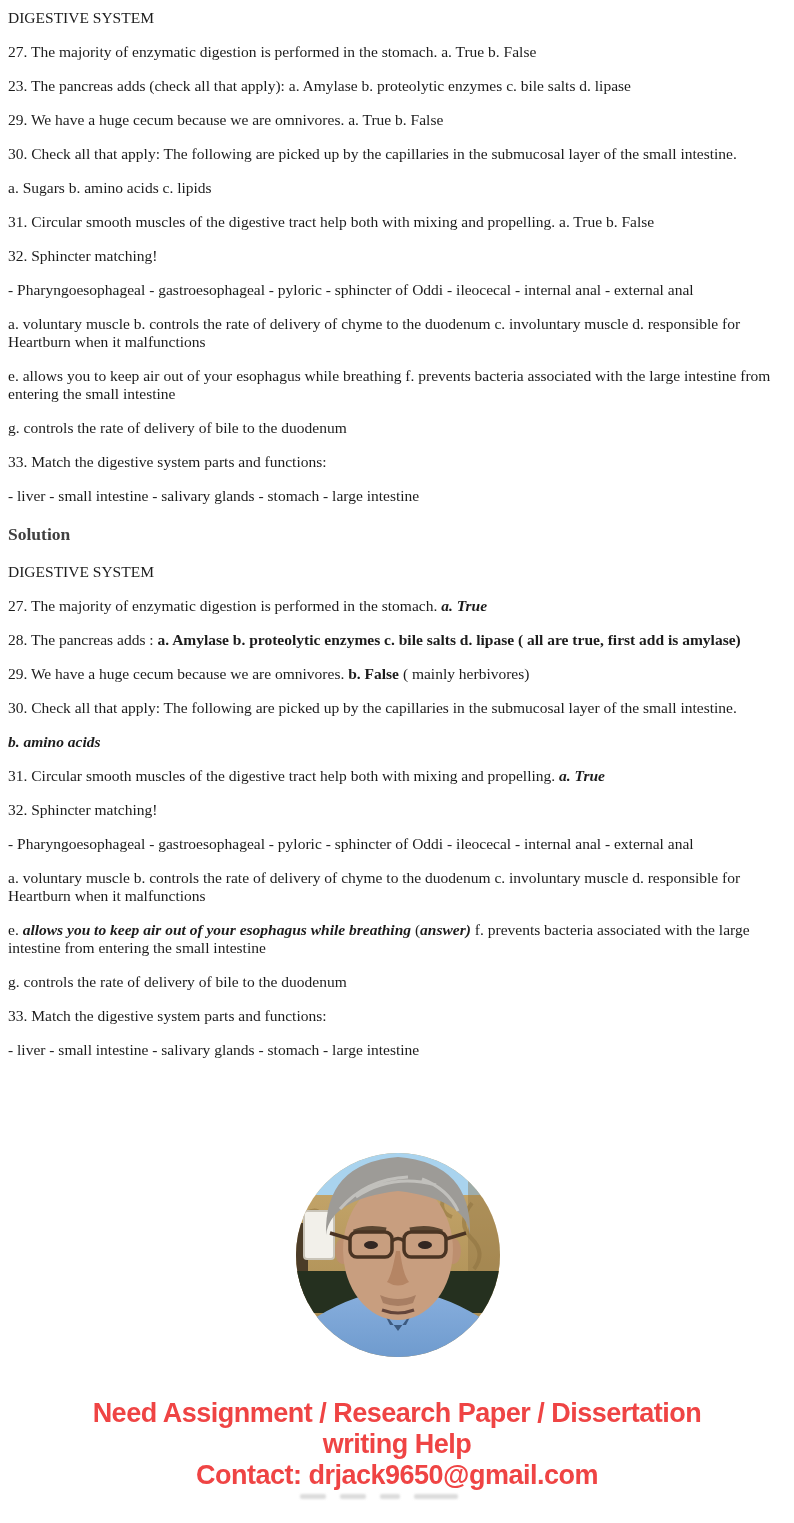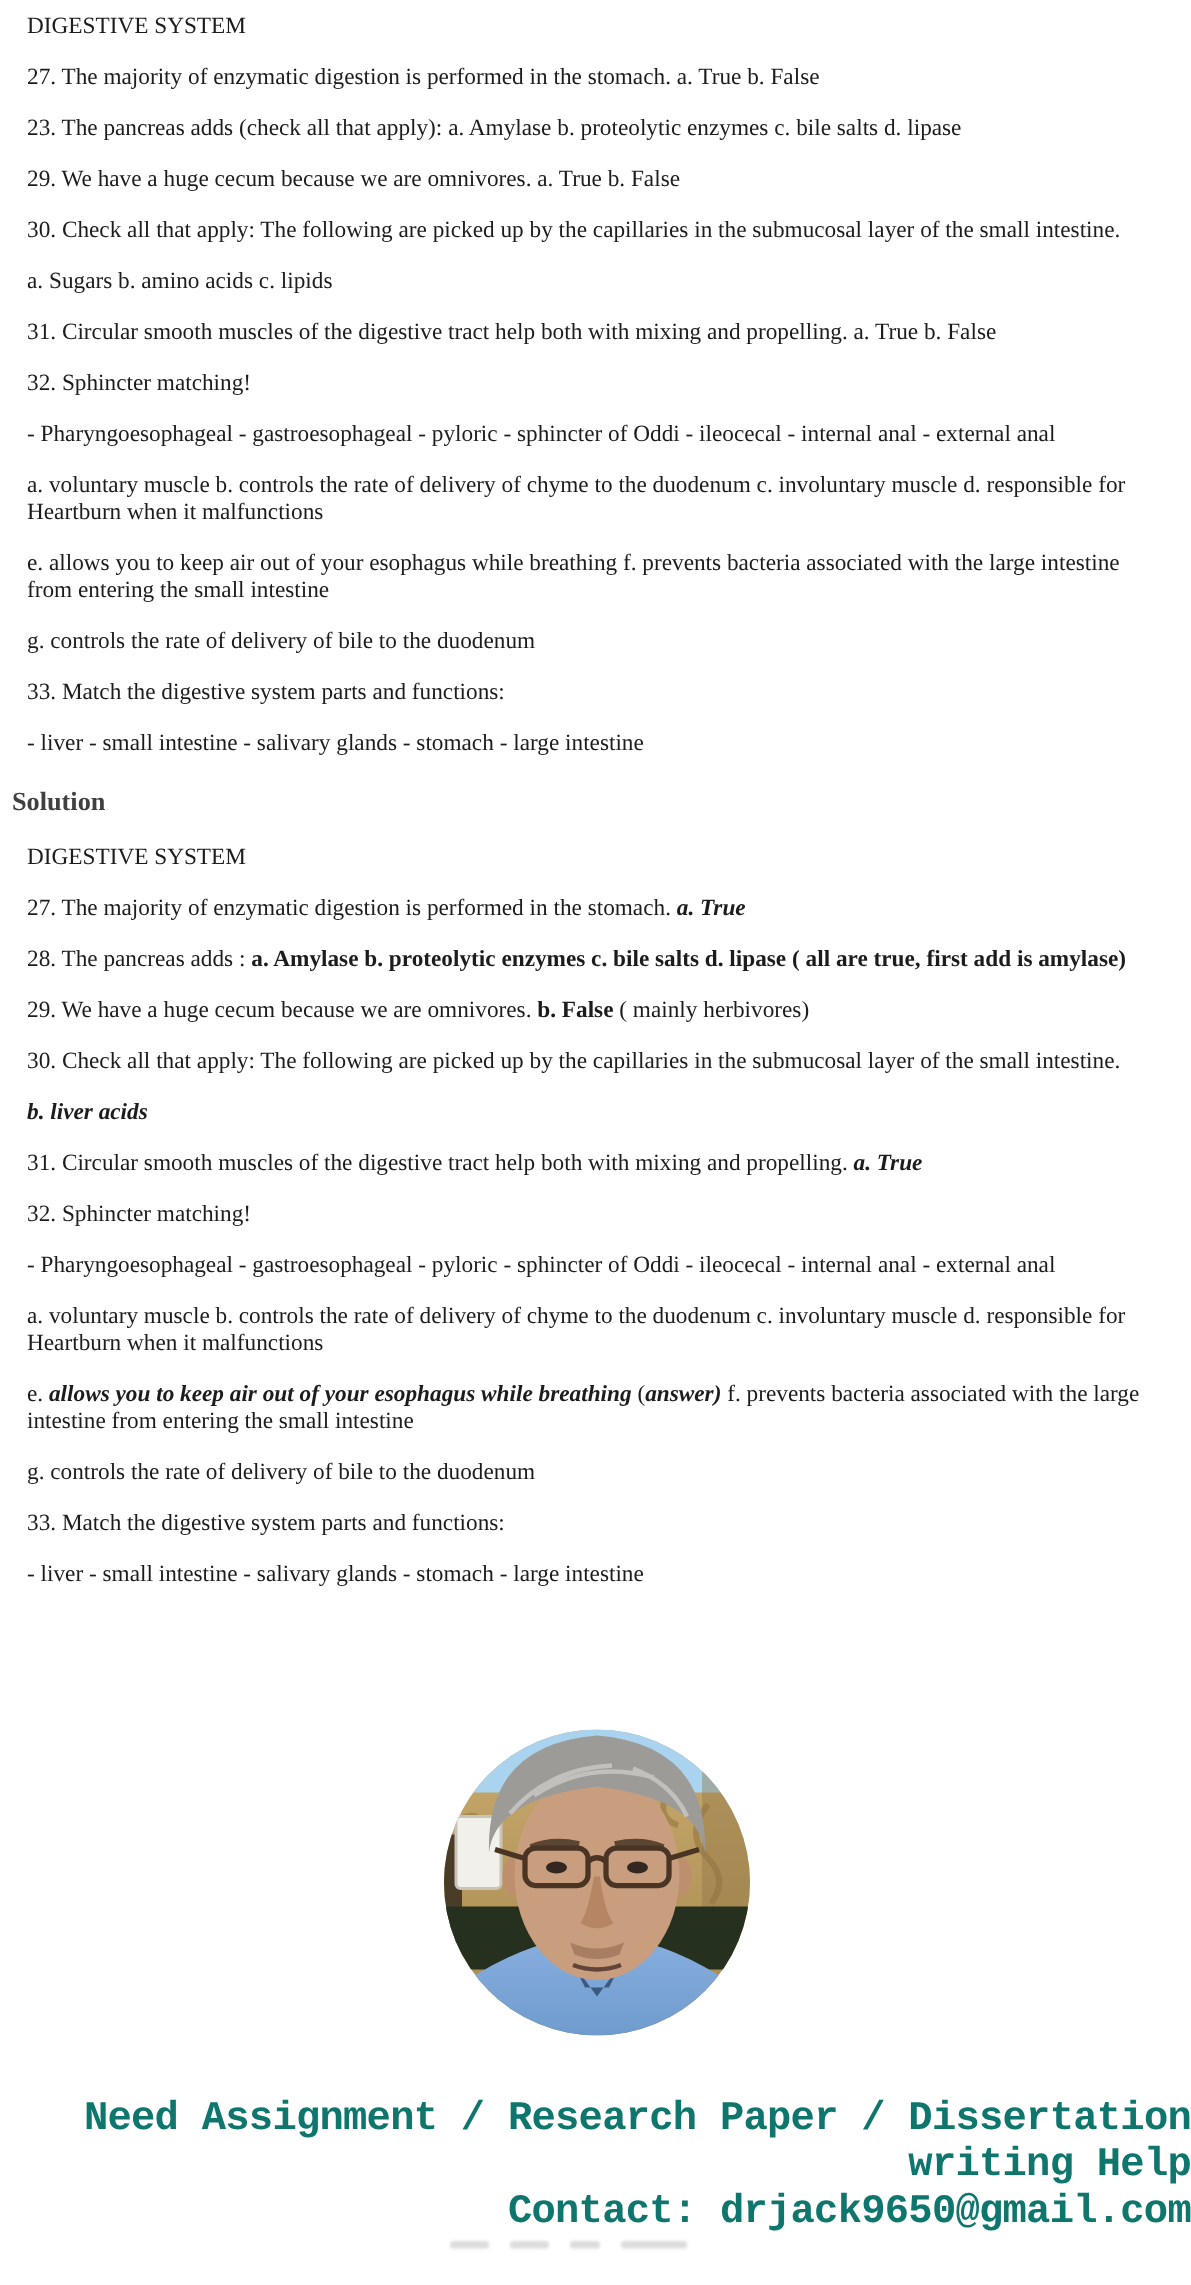--- a/index.html
+++ b/index.html
@@ -4,36 +4,36 @@
 <style>
   html,body{margin:0;padding:0;background:#ffffff;}
   body{width:794px;height:1523px;position:relative;overflow:hidden;}
 
   .doc{
     position:absolute;left:0;top:0;width:794px;height:1124px;
     box-sizing:border-box;padding:0 10px 0 8px;overflow:hidden;
     font-family:"Liberation Serif",serif;font-size:15.5px;line-height:18px;
     color:#1c1c1c;
   }
-  .doc p{margin:16px 10px;}
+  .doc p{margin:16px 0;}
   .doc p.first{margin-top:9px;}
   .doc .b{font-weight:bold;}
   .doc .bi{font-weight:bold;font-style:italic;}
   .doc h2{
     font-family:"Liberation Serif",serif;font-size:17.5px;line-height:22px;
     font-weight:bold;margin:18px 0;color:#404040;
   }
 
   .avatar{position:absolute;left:296px;top:1153px;width:204px;height:204px;}
   .avatar svg{display:block;width:204px;height:204px;}
 
   .promo{
     position:absolute;left:0;top:1398px;width:794px;
-    text-align:right;font-family:Liberation Mono, monospace;
-    font-weight:bold;font-size:27px;line-height:31px;color:#0f766e;
+    text-align:center;font-family:Liberation Sans, sans-serif;
+    font-weight:bold;font-size:27px;line-height:31px;color:#ef4444;
     letter-spacing:-0.5px;white-space:nowrap;
   }
 
   .smudge{position:absolute;top:1494px;left:300px;display:flex;gap:14px;filter:blur(1px);}
   .smudge i{display:block;height:5px;background:#dcdcdc;border-radius:2px;}
   .smudge i.w1{width:26px}.smudge i.w2{width:26px}.smudge i.w3{width:20px}.smudge i.w4{width:44px}
 </style>
 </head>
 <body>
 
@@ -54,21 +54,21 @@
       <p><span>33. Match the digestive system parts and functions:</span></p>
       <p><span>- liver - small intestine - salivary glands - stomach - large intestine</span></p>
     </div>
   <h2>Solution</h2>
   <div id="solution-section">
       <p><span>DIGESTIVE SYSTEM</span></p>
       <p><span>27. The majority of enzymatic digestion is performed in the stomach. </span><span class="bi">a. True</span></p>
       <p><span>28. The pancreas adds : </span><span class="b">a. Amylase b. proteolytic enzymes c. bile salts d. lipase ( all are true, first add is amylase)</span></p>
       <p><span>29. We have a huge cecum because we are omnivores. </span><span class="b">b. False</span><span> ( mainly herbivores)</span></p>
       <p><span>30. Check all that apply: The following are picked up by the capillaries in the submucosal layer of the small intestine.</span></p>
-      <p><span class="bi">b. liver acids</span></p>
+      <p><span class="bi">b. amino acids</span></p>
       <p><span>31. Circular smooth muscles of the digestive tract help both with mixing and propelling. </span><span class="bi">a. True</span></p>
       <p><span>32. Sphincter matching!</span></p>
       <p><span>- Pharyngoesophageal - gastroesophageal - pyloric - sphincter of Oddi - ileocecal - internal anal - external anal</span></p>
       <p><span>a. voluntary muscle b. controls the rate of delivery of chyme to the duodenum c. involuntary muscle d. responsible for Heartburn when it malfunctions</span></p>
       <p><span>e. </span><span class="bi">allows you to keep air out of your esophagus while breathing</span><span> (</span><span class="bi">answer)</span><span> f. prevents bacteria associated with the large intestine from entering the small intestine</span></p>
       <p><span>g. controls the rate of delivery of bile to the duodenum</span></p>
       <p><span>33. Match the digestive system parts and functions:</span></p>
       <p><span>- liver - small intestine - salivary glands - stomach - large intestine</span></p>
     </div>
 </div>

